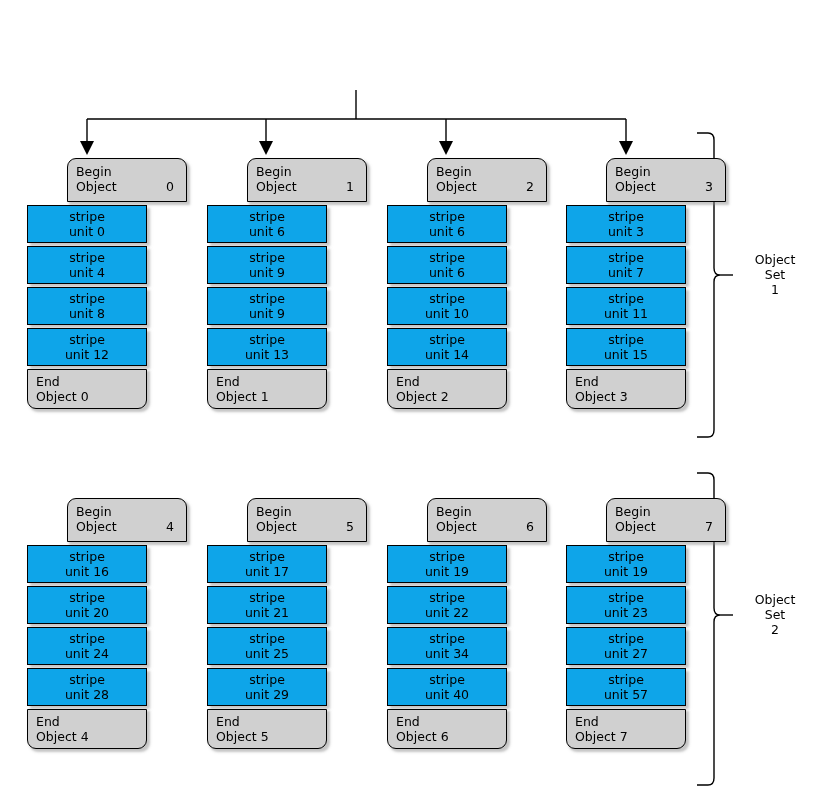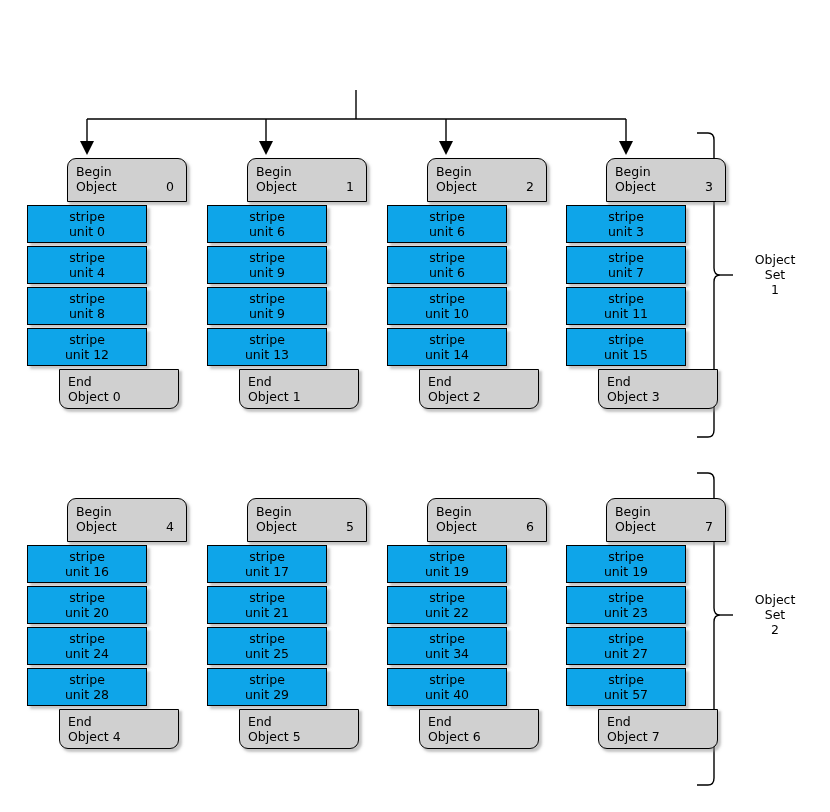--- a/index.html
+++ b/index.html
@@ -92,21 +92,20 @@
     align-items: center;
     justify-content: center;
   }
   .obj-stripe span { display: block; text-align: center; }
   .obj-footer {
     height: 40px;
     background: #d0d0d0;
     border-radius: 0 0 9px 9px;
     margin-top: 3px;
     padding: 4px 8px 16px 8px;
-    margin-left: 32px;
   }
   .obj-footer span { display: block; text-align: left; }
   
   .set-label {
     position: absolute;
     font-size: 12.5px;
     line-height: 15px;
     text-align: center;
     white-space: pre-line;
     width: 70px;

